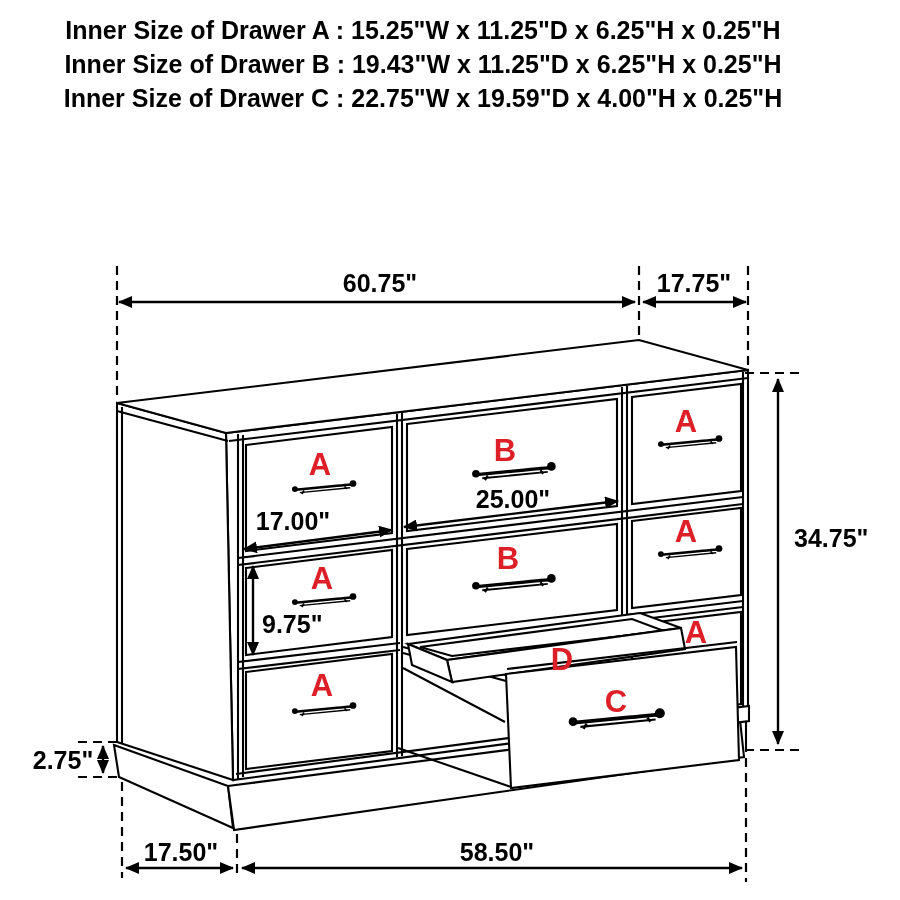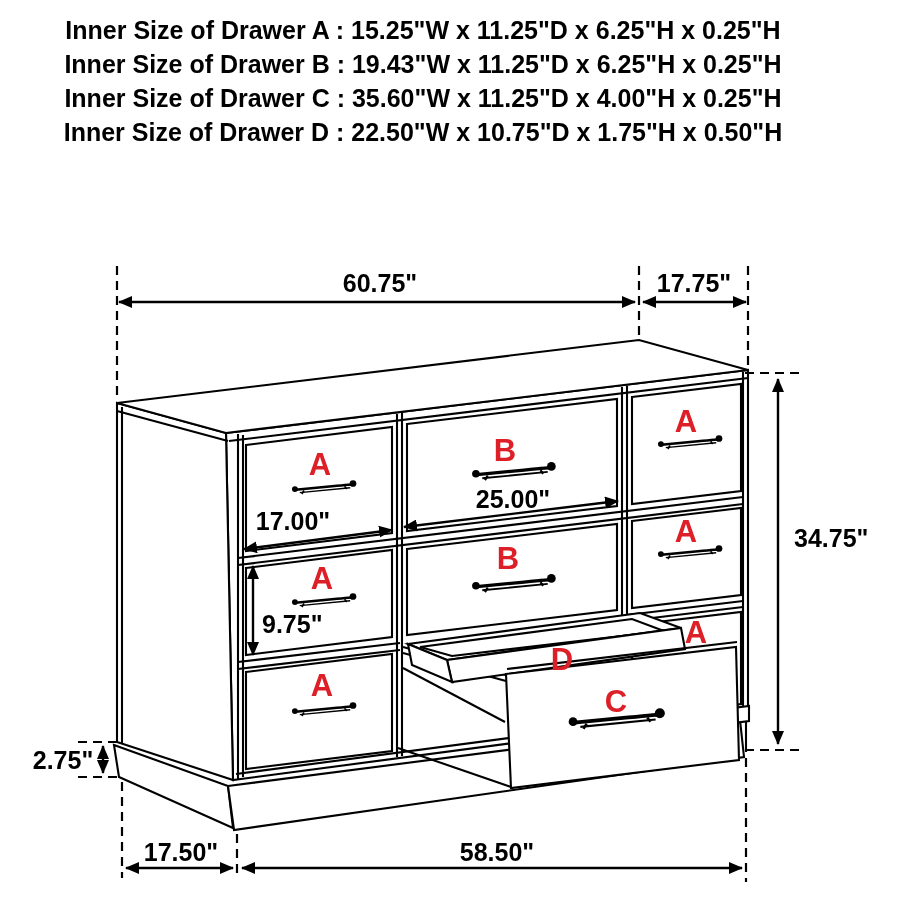--- a/index.html
+++ b/index.html
@@ -16,22 +16,21 @@
   .dl{font-family:"Liberation Sans",sans-serif;font-weight:bold;font-size:31px;fill:#dd1f27;}
 </style>
 </head>
 <body>
 
 <div id="stage">
 
   <div id="spec-header">
     <div>Inner Size of Drawer A : 15.25"W x 11.25"D x 6.25"H x 0.25"H</div>
     <div>Inner Size of Drawer B : 19.43"W x 11.25"D x 6.25"H x 0.25"H</div>
-    <div>Inner Size of Drawer C : 35.60"W x 11.25"D x 4.00"H x 0.25"H</div>
-    <div>Inner Size of Drawer  D : 22.50"W x 10.75"D x 1.75"H x 0.50"H</div>
+    <div>Inner Size of Drawer C : 22.75"W x 19.59"D x 4.00"H x 0.25"H</div>
   </div>
 
   <svg width="900" height="900" viewBox="0 0 900 900">
     <defs>
       <marker id="ah" viewBox="0 0 14 12" refX="13" refY="6" markerWidth="14" markerHeight="12" markerUnits="userSpaceOnUse" orient="auto-start-reverse">
         <path d="M0,0 L14,6 L0,12 Z" fill="#000"></path>
       </marker>
       <symbol id="handle" viewBox="0 0 100 22">
         <path d="M8 15 Q30 13 60 10 T92 7" fill="none" stroke="#000" stroke-width="3.6"></path>
         <path d="M14 19 L86 12" fill="none" stroke="#000" stroke-width="2"></path>

